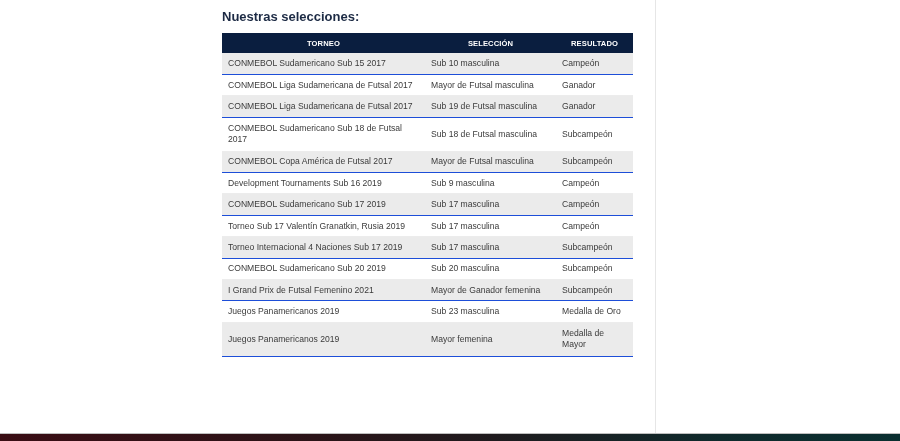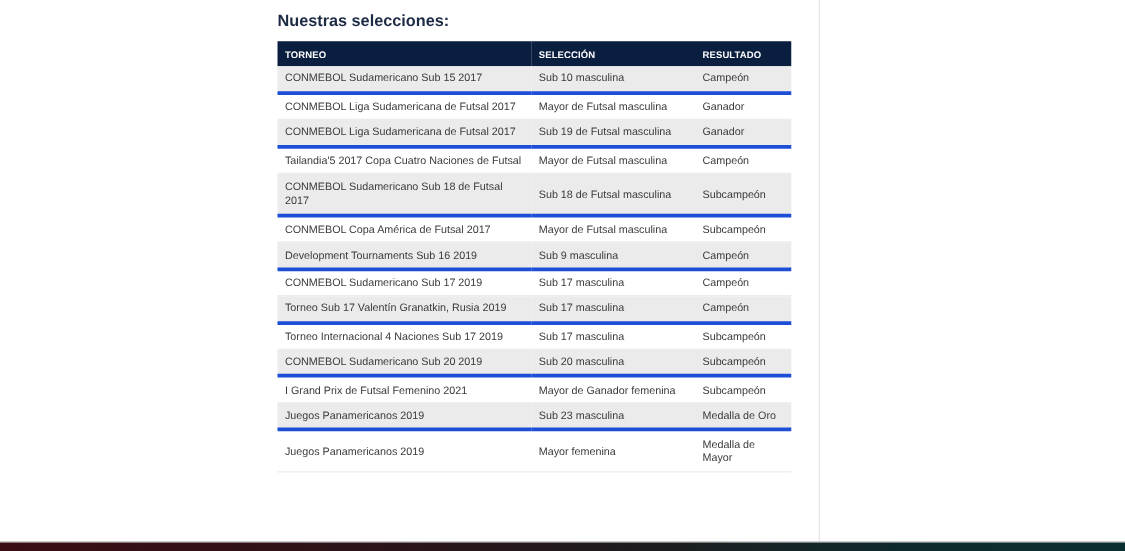--- a/index.html
+++ b/index.html
@@ -3,22 +3,22 @@
   <meta charset="utf-8">
   <style>
     * { box-sizing: border-box; margin: 0; padding: 0; }
     html, body { width: 900px; height: 441px; overflow: hidden; background: #ffffff; }
     body { position: relative; font-family: "Liberation Sans", "DejaVu Sans", sans-serif; color: #333; }
     .divider-line { position: absolute; left: 655px; top: 0; width: 1px; height: 434px; background: #e6e6e6; }
     .section-title { position: absolute; left: 222px; top: 9px; font-size: 13px; font-weight: bold; color: #1c2a44; }
     .table-wrap { position: absolute; left: 222px; top: 33px; width: 411px; }
     table { width: 100%; border-collapse: collapse; font-size: 8.6px; }
     thead tr { background: #0a1e3f; }
-    th { color: #ffffff; font-weight: bold; text-align: left; height: 20px; padding: 0 6px; font-size: 7.6px; letter-spacing: 0.1px; }
-    td { padding: 3px 6px; color: #3b3b3b; vertical-align: middle; line-height: 11px; border-bottom: 3px solid #1d4ed8; }
+    th { color: #ffffff; font-weight: bold; text-align: center; height: 20px; padding: 0 6px; font-size: 7.6px; letter-spacing: 0.1px; }
+    td { padding: 3px 6px; color: #3b3b3b; vertical-align: middle; line-height: 11px; border-bottom: 1px solid #1d4ed8; }
     tbody tr { height: 21.4px; }
     tbody tr.tall { height: 34px; }
     tbody tr:nth-child(odd) { background: #ebebeb; }
     tbody tr:nth-child(even) { background: #ffffff; border-bottom: 1px solid #e8e8e8; }
     tbody tr:nth-child(even) td { border-bottom: 1px solid #ececec; }
     .c1 { width: 203px; }
     .c2 { width: 131px; }
     .c3 { width: 77px; }
     .taskbar { position: absolute; left: 0; top: 434px; width: 900px; height: 7px;
       background: linear-gradient(90deg, #3a0d14 0%, #2b1418 35%, #1f1b1e 55%, #0f2a2c 80%, #0a2f30 100%); }
@@ -48,25 +48,20 @@
       </tr>
       <tr>
         <td>CONMEBOL Liga Sudamericana de Futsal 2017</td>
         <td>Mayor de Futsal masculina</td>
         <td>Ganador</td>
       </tr>
       <tr>
         <td>CONMEBOL Liga Sudamericana de Futsal 2017</td>
         <td>Sub 19 de Futsal masculina</td>
         <td>Ganador</td>
-      </tr>
-      <tr>
-        <td>Tailandia'5 2017 Copa Cuatro Naciones de Futsal</td>
-        <td>Mayor de Futsal masculina</td>
-        <td>Campeón</td>
       </tr>
       <tr class="tall">
         <td>CONMEBOL Sudamericano Sub 18 de Futsal 2017</td>
         <td>Sub 18 de Futsal masculina</td>
         <td>Subcampeón</td>
       </tr>
       <tr>
         <td>CONMEBOL Copa América de Futsal 2017</td>
         <td>Mayor de Futsal masculina</td>
         <td>Subcampeón</td>

